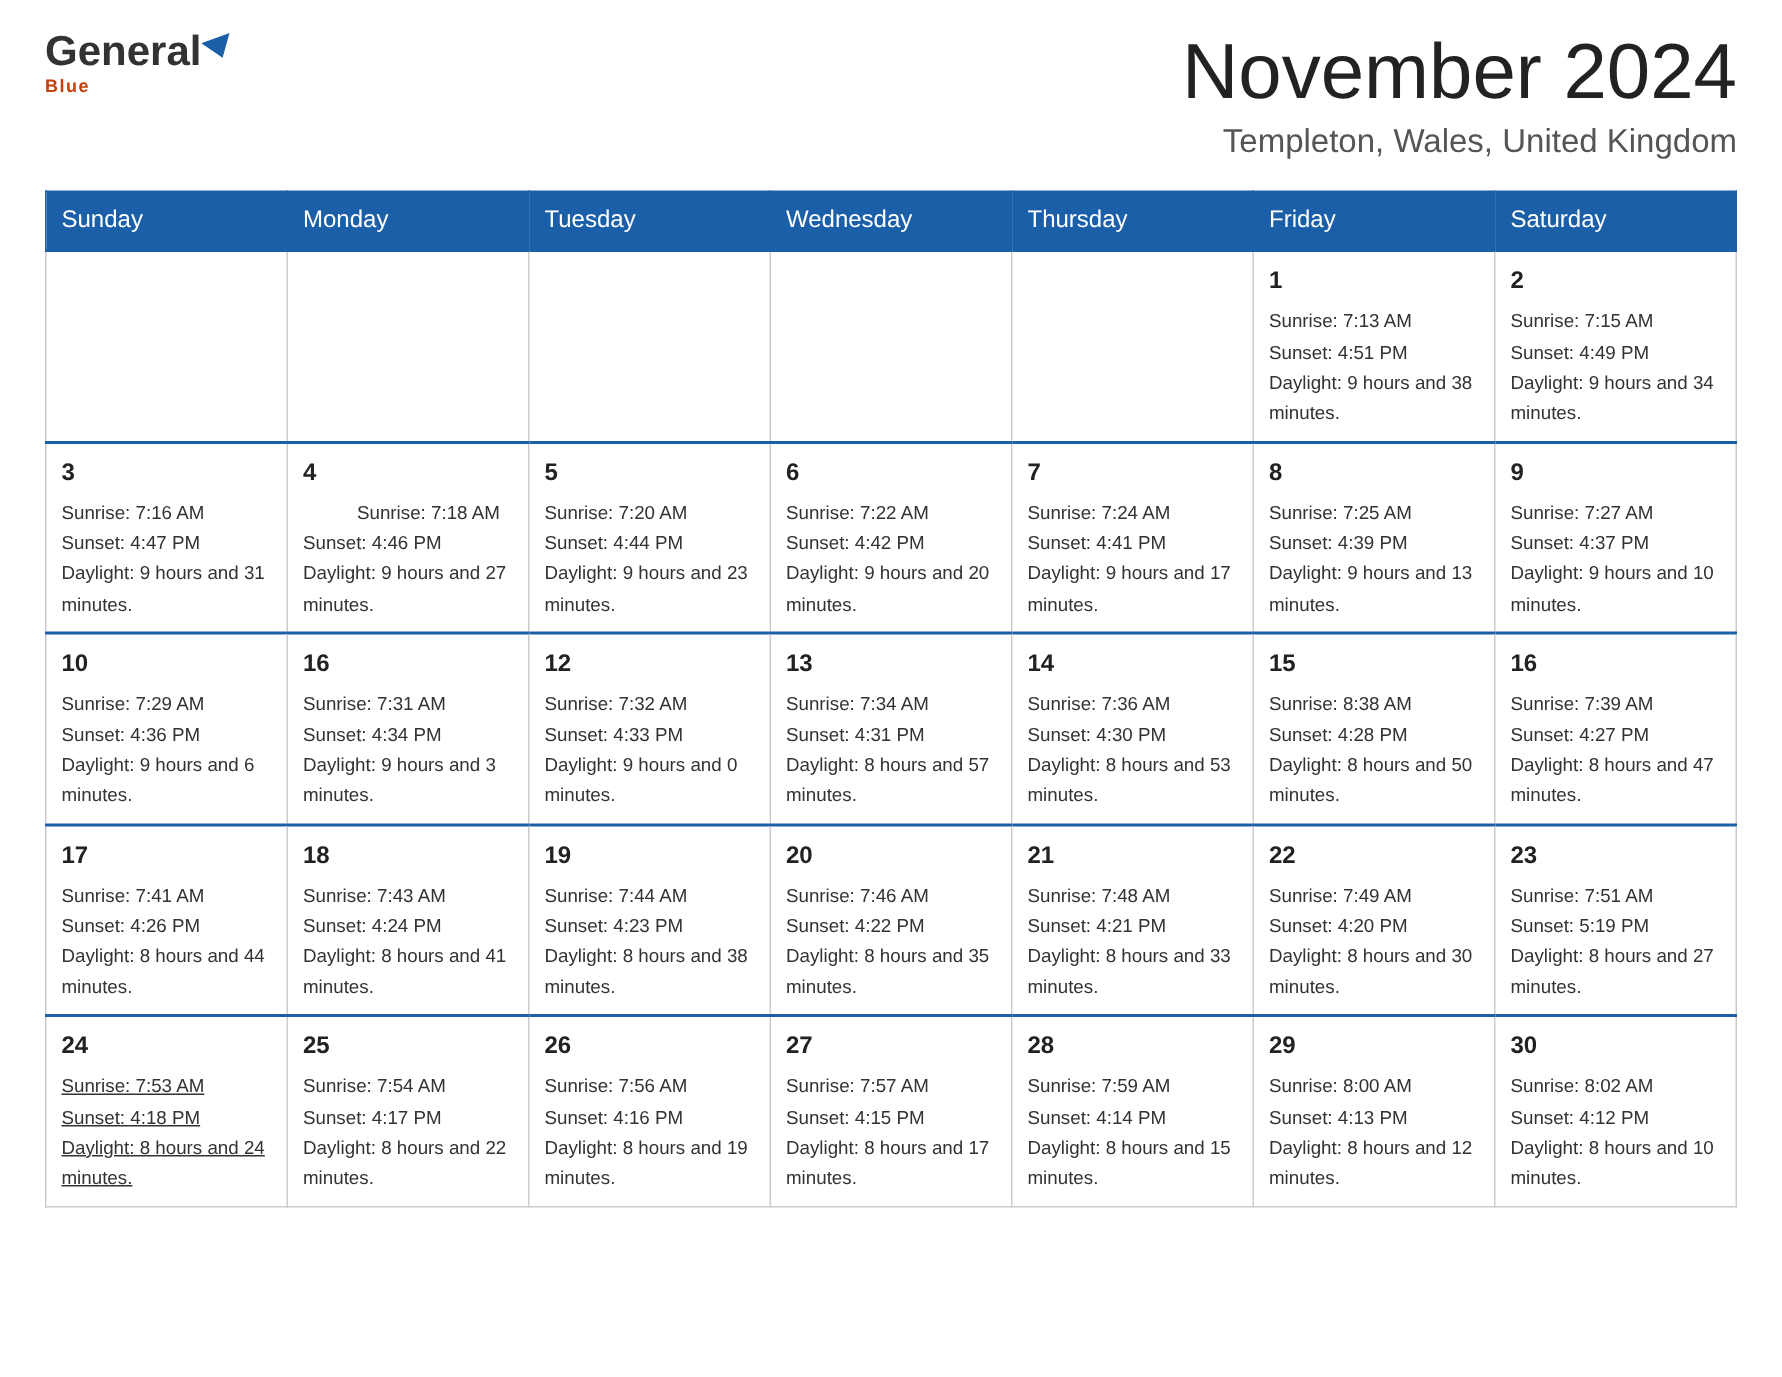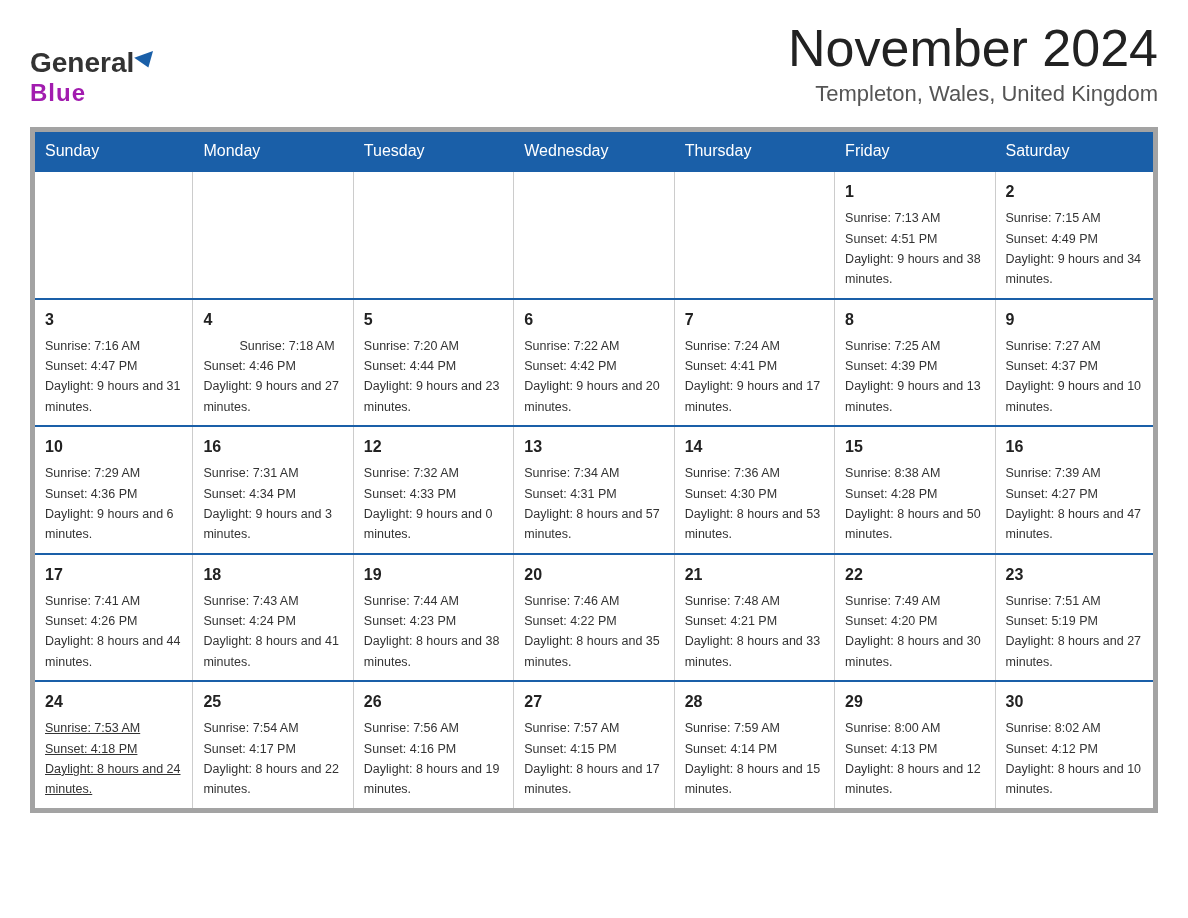--- a/index.html
+++ b/index.html
@@ -7,21 +7,21 @@
       font-family: Arial, Helvetica, sans-serif;
       background: #fff;
       width: 1188px;
       min-height: 918px;
       padding: 20px 30px;
     }
 
     .header-section {
       display: flex;
       justify-content: space-between;
-      align-items: flex-end;
+      align-items: flex-start;
       margin-bottom: 20px;
     }
 
     .logo-area {
       display: flex;
       flex-direction: column;
       align-items: flex-start;
     }
 
     .logo-text {
@@ -39,22 +39,22 @@
       border-right: 10px solid transparent;
       border-top: 14px solid #1a5fa8;
       margin-left: 2px;
       vertical-align: middle;
       transform: rotate(-20deg);
       position: relative;
       top: -4px;
     }
 
     .logo-underline {
-      font-size: 24px;
-      color: #a21caf;
+      font-size: 12px;
+      color: #c2410c;
       font-weight: bold;
       margin-top: 2px;
       letter-spacing: 1px;
     }
 
     .title-area {
       text-align: right;
     }
 
     .main-title {
@@ -67,21 +67,21 @@
     .subtitle {
       font-size: 22px;
       color: #555;
       font-weight: 400;
       margin-top: 4px;
     }
 
     .calendar-table {
       width: 100%;
       border-collapse: collapse;
-      border: 5px solid #a3a3a3;
+      border: 1px solid #a3a3a3;
     }
 
     .calendar-table th {
       background-color: #1a5fa8;
       color: #fff;
       font-size: 16px;
       font-weight: normal;
       padding: 10px 10px;
       text-align: left;
       border: 1px solid #1a5fa8;

